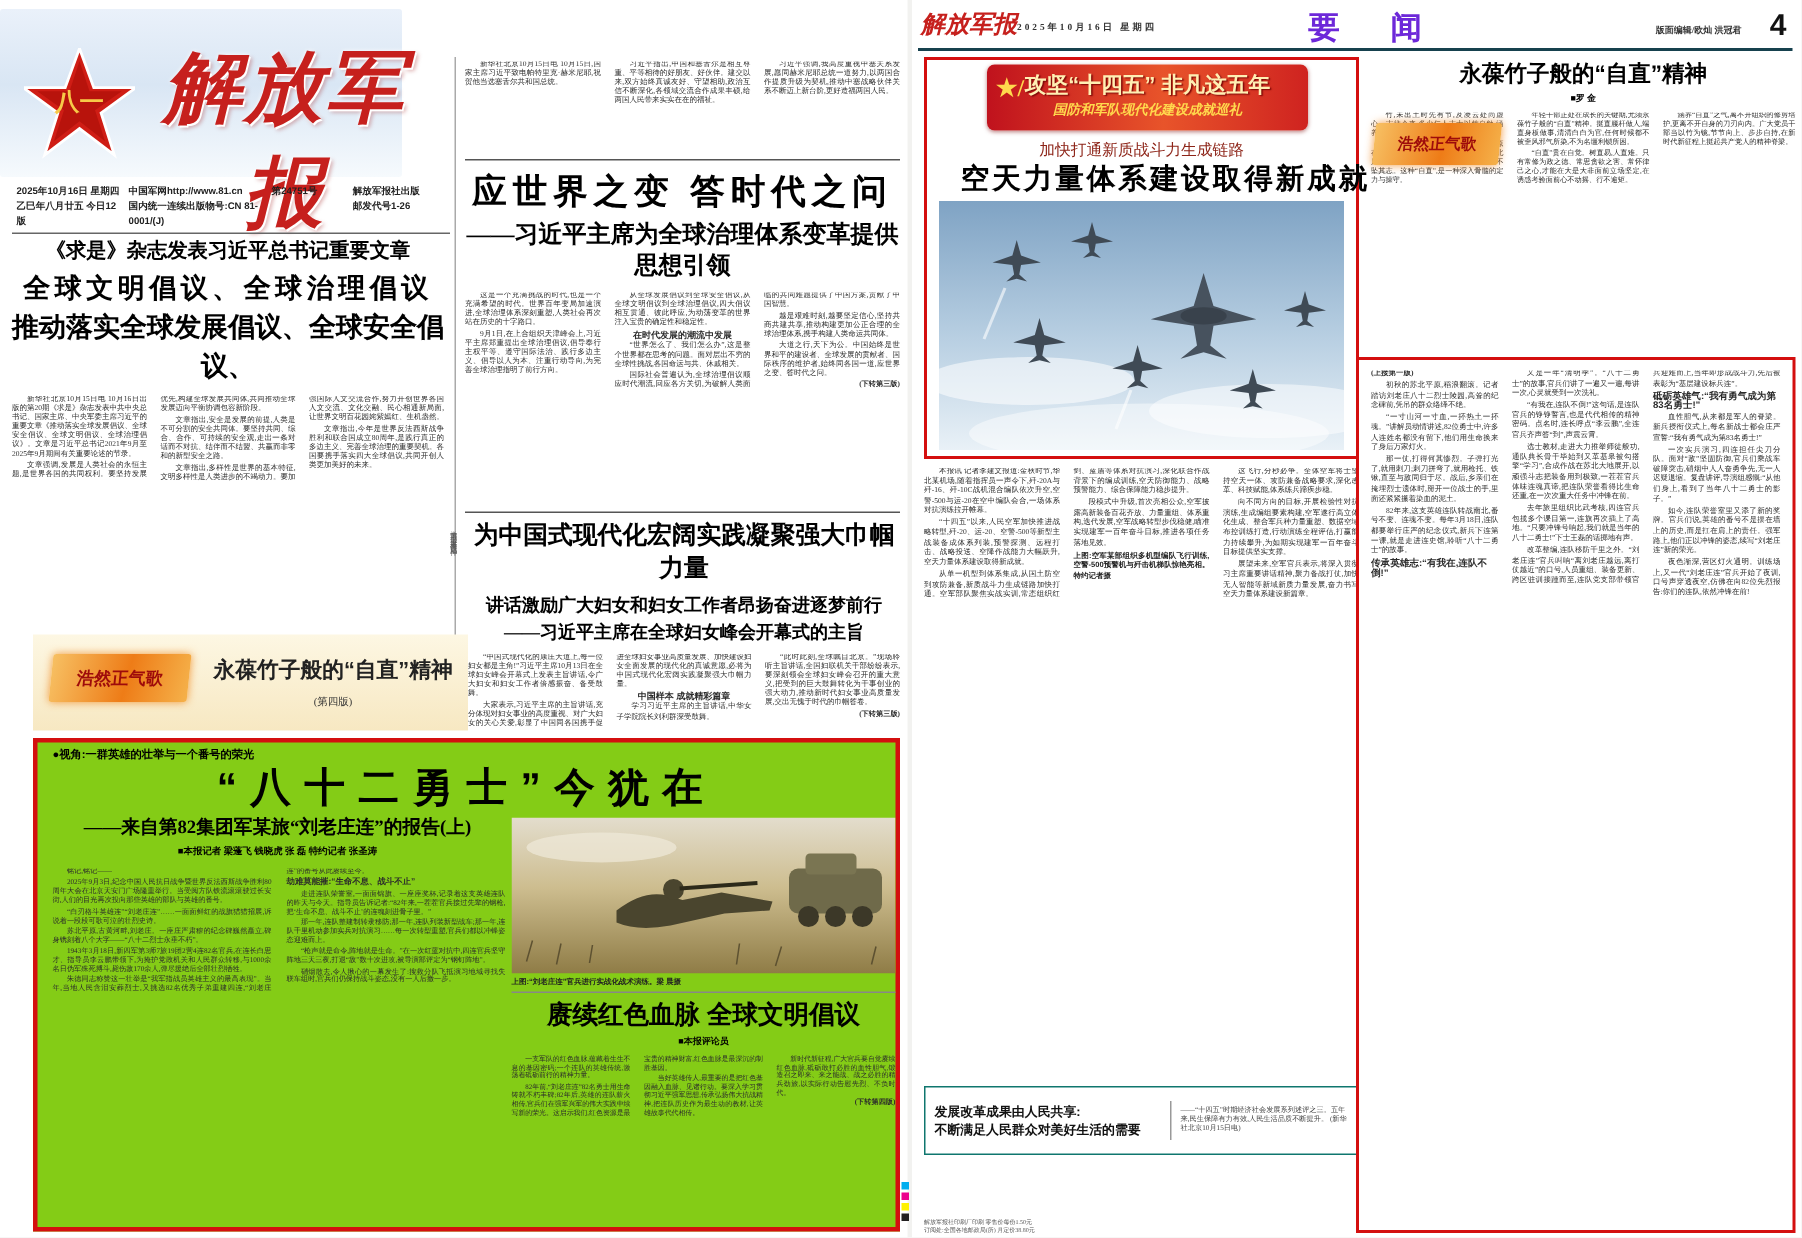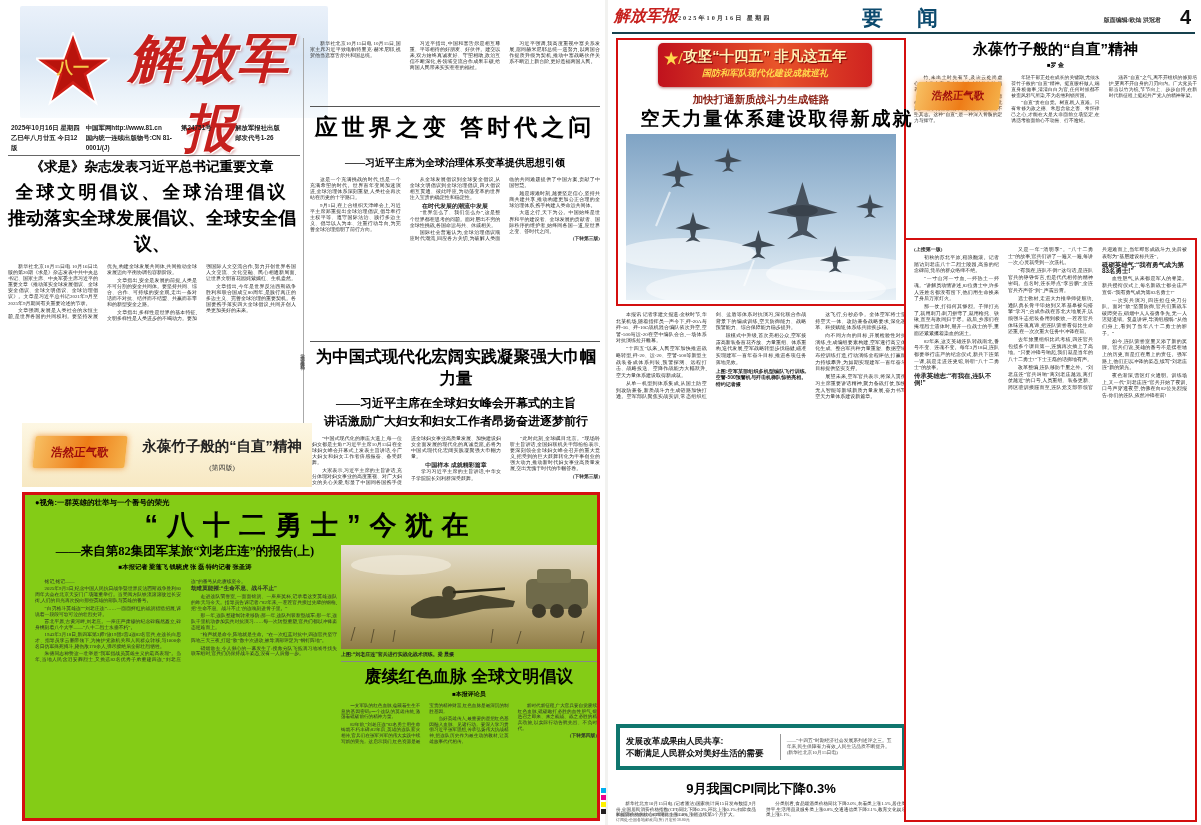--- a/index.html
+++ b/index.html
@@ -15,21 +15,21 @@
   .body-text p { margin:0 0 1.5px; text-indent:2em; }
   .body-text p.noind { text-indent:0; }
   .cols-3 { column-count:3; column-gap:9px; }
   .cols-2 { column-count:2; column-gap:10px; }
   .listwrap { display:contents; }
   .inline-subhead { font-family:"Liberation Sans", sans-serif; font-weight:bold; font-size:6px; margin:3px 0; text-indent:0 !important; text-align:center; }
   .cont-mark { font-weight:bold; text-indent:0 !important; text-align:right; font-size:4.8px; }
   .hrule { position:absolute; background:#555; height:1px; }
 
   
-  .masthead { left:20px; top:6px; width:308px; height:112px;
+  .masthead { left:0; top:6px; width:268px; height:112px;
     background:linear-gradient(180deg,#eaf1fa 0%,#d9e6f4 45%,#f6fafd 100%);
     border-radius:2px; }
   .masthead-title { position:absolute; left:88px; top:18px; width:204px; text-align:center;
     font-family:"DejaVu Serif", serif; font-style:italic; font-weight:bold;
     font-size:52px; letter-spacing:2px; color:#c6201d;
     text-shadow:0 0 3px #fff, 1px 1px 0 #fff, 2px 2px 3px rgba(150,0,0,.35); }
   .date-row { left:8px; top:120px; width:292px; height:36px; display:flex;
     font-family:"Liberation Sans", sans-serif; font-size:6.4px; line-height:10px;
     color:#222; font-weight:bold; border-bottom:1px solid #666; padding-top:3px; }
   .date-row > div { flex:1; padding:0 3px; }
@@ -56,39 +56,39 @@
   .redbox-thin { border:2px solid #d40f0f; background:#fff; }
 
   
   .photo { display:block; }
 
   
   .rp-header { left:4px; top:4px; width:583px; height:30px; border-bottom:2.5px solid #16414e; }
   .rp-logo { position:absolute; left:2px; top:2px; font-family:"DejaVu Serif", serif;
     font-style:italic; font-weight:bold; font-size:16px; color:#c6201d; }
   .rp-date { position:absolute; left:66px; top:10px; font-size:6.2px; letter-spacing:2px; color:#333; font-weight:bold; }
-  .rp-section { position:absolute; left:240px; top:0px; width:110px; text-align:center;
-    font-family:"Liberation Sans", sans-serif; font-weight:bold; font-size:21px; letter-spacing:14px; color:#0c4a6e; }
+  .rp-section { position:absolute; left:240px; top:0px; width:110px; text-align:right;
+    font-family:"Liberation Sans", sans-serif; font-weight:bold; font-size:21px; letter-spacing:14px; color:#6d28d9; }
   .rp-editors { position:absolute; right:34px; top:12px; font-size:6px; font-weight:bold; color:#333; }
   .rp-pagenum { position:absolute; right:4px; top:2px; font-family:"Liberation Sans", sans-serif;
     font-weight:bold; font-size:20px; color:#111; }
 
   
   .campaign { background:linear-gradient(90deg,#c0121d,#e8542a 55%,#cf2320);
     border-radius:5px; box-shadow:0 1px 3px rgba(120,0,0,.5); position:relative; overflow:hidden; }
   .campaign-main { font-family:"Liberation Sans", sans-serif; font-weight:bold; font-size:14.5px;
     color:#ffefb3; text-align:center; text-shadow:1px 1px 1px #7a0505; margin-top:4px; }
   .campaign-sub { font-family:"DejaVu Serif", serif; font-style:italic; font-weight:bold;
     font-size:9px; color:#ffd94d; text-align:center; margin-top:1px; }
   .campaign-icon { position:absolute; left:6px; top:6px; width:22px; height:22px; color:#ffd94d;
     font-size:16px; font-weight:bold; }
 
-  .kicker-dark-red { font-family:"Liberation Sans", sans-serif; font-weight:bold; color:#8d2418; text-align:center; }
-
-  .devbox { border:4px solid #0f766e; display:flex; align-items:center; }
+  .kicker-dark-red { font-family:"Liberation Sans", sans-serif; font-weight:normal; color:#8d2418; text-align:center; }
+
+  .devbox { border:1px solid #0f766e; display:flex; align-items:center; }
   .devbox .dtitle { font-family:"Liberation Sans", sans-serif; font-weight:bold; font-size:8.6px;
     line-height:12px; color:#111; padding:4px 6px; flex:1.35; }
   .devbox .dnote { font-size:4.8px; line-height:6px; color:#444; padding:4px 6px; border-left:1px solid #999; flex:1; }
 
   .cmyk { position:absolute; left:-7px; width:5px; height:5px; }
 
   .vertical-strip { writing-mode:vertical-rl; font-size:4.6px; letter-spacing:1px; color:#555; }
   .caption { font-size:5px; font-weight:bold; color:#222; font-family:"Liberation Sans", sans-serif; }
 </style>
 </head>
@@ -127,21 +127,21 @@
 
   <div class="abs" style="left:310px;top:36px;width:290px">
     <div class="body-text cols-3" style="margin-top:5px;height:38px;overflow:hidden">
       <div class="listwrap"><p>新华社北京10月15日电  10月15日,国家主席习近平致电帕特里克·赫米尼耶,祝贺他当选塞舌尔共和国总统。</p><p>习近平指出,中国和塞舌尔是相互尊重、平等相待的好朋友、好伙伴。建交以来,双方始终真诚友好、守望相助,政治互信不断深化,各领域交流合作成果丰硕,给两国人民带来实实在在的福祉。</p><p>习近平强调,我高度重视中塞关系发展,愿同赫米尼耶总统一道努力,以两国合作提质升级为契机,推动中塞战略伙伴关系不断迈上新台阶,更好造福两国人民。</p></div>
     </div>
   </div>
   <div class="hrule" style="left:310px;top:106px;width:290px"></div>
 
   <div class="abs" style="left:310px;top:112px;width:290px">
     <div class="headline-xl" style="font-size:23px;letter-spacing:4px">应世界之变  答时代之问</div>
-    <div class="subtitle-serif" style="font-size:10px;margin-top:13px">——习近平主席为全球治理体系变革提供思想引领</div>
+    <div class="subtitle-serif" style="font-size:16px;margin-top:3px">——习近平主席为全球治理体系变革提供思想引领</div>
     <div class="body-text cols-3" style="margin-top:7px;height:165px;overflow:hidden">
       <div class="listwrap"><p>这是一个充满挑战的时代,也是一个充满希望的时代。世界百年变局加速演进,全球治理体系深刻重塑,人类社会再次站在历史的十字路口。</p><p>9月1日,在上合组织天津峰会上,习近平主席郑重提出全球治理倡议,倡导奉行主权平等、遵守国际法治、践行多边主义、倡导以人为本、注重行动导向,为完善全球治理指明了前行方向。</p><p>从全球发展倡议到全球安全倡议,从全球文明倡议到全球治理倡议,四大倡议相互贯通、彼此呼应,为动荡变革的世界注入宝贵的确定性和稳定性。</p></div>
       <p class="inline-subhead">在时代发展的潮流中发展</p>
       <div class="listwrap"><p>“世界怎么了、我们怎么办”,这是整个世界都在思考的问题。面对层出不穷的全球性挑战,各国命运与共、休戚相关。</p><p>国际社会普遍认为,全球治理倡议顺应时代潮流,回应各方关切,为破解人类面临的共同难题提供了中国方案,贡献了中国智慧。</p><p>越是艰难时刻,越要坚定信心,坚持共商共建共享,推动构建更加公正合理的全球治理体系,携手构建人类命运共同体。</p><p>大道之行,天下为公。中国始终是世界和平的建设者、全球发展的贡献者、国际秩序的维护者,始终同各国一道,应世界之变、答时代之问。</p></div>
       <p class="cont-mark">(下转第三版)</p>
     </div>
   </div>
   <div class="hrule" style="left:310px;top:341px;width:290px"></div>
 
   <div class="abs" style="left:8px;top:158px;width:288px">
@@ -158,22 +158,22 @@
   <div class="abs promo">
     <div class="badge abs" style="left:12px;top:13px;width:92px;height:32px;font-size:11.5px">浩然正气歌</div>
     <div class="promo-title">永葆竹子般的“自直”精神</div>
     <div class="promo-note">(第四版)</div>
   </div>
 
   <div class="abs vertical-strip" style="left:300px;top:350px;height:130px">学习贯彻习主席重要讲话精神</div>
   <div class="abs" style="left:312px;top:346px;width:288px">
     <div class="headline-xl" style="font-size:16.5px">为中国式现代化宏阔实践凝聚强大巾帼力量</div>
     <div class="subtitle-serif" style="font-size:12px;line-height:18px;margin-top:4px">
+      <div>讲话激励广大妇女和妇女工作者昂扬奋进逐梦前行</div>
       <div>——习近平主席在全球妇女峰会开幕式的主旨</div>
-      <div>讲话激励广大妇女和妇女工作者昂扬奋进逐梦前行</div>
     </div>
     <div class="body-text cols-3" style="margin-top:6px;height:66px;overflow:hidden">
       <div class="listwrap"><p>“中国式现代化的康庄大道上,每一位妇女都是主角!”习近平主席10月13日在全球妇女峰会开幕式上发表主旨讲话,令广大妇女和妇女工作者倍感振奋、备受鼓舞。</p><p>大家表示,习近平主席的主旨讲话,充分体现对妇女事业的高度重视、对广大妇女的关心关爱,彰显了中国同各国携手促进全球妇女事业高质量发展、加快建设妇女全面发展的现代化的真诚意愿,必将为中国式现代化宏阔实践凝聚强大巾帼力量。</p></div>
       <p class="inline-subhead">中国样本  成就精彩篇章</p>
       <div class="listwrap"><p>学习习近平主席的主旨讲话,中华女子学院院长刘利群深受鼓舞。</p><p>“此时此刻,全球瞩目北京。”现场聆听主旨讲话,全国妇联机关干部纷纷表示,要深刻领会全球妇女峰会召开的重大意义,把受到的巨大鼓舞转化为干事创业的强大动力,推动新时代妇女事业高质量发展,交出无愧于时代的巾帼答卷。</p></div>
       <p class="cont-mark">(下转第三版)</p>
     </div>
   </div>
 
   <div class="abs redbox" style="left:22px;top:492px;width:578px;height:329px">
@@ -284,26 +284,20 @@
   </div>
 
   <div class="devbox abs" style="left:8px;top:724px;width:290px;height:46px">
     <div class="dtitle">
       <div>发展改革成果由人民共享:</div>
       <div>不断满足人民群众对美好生活的需要</div>
     </div>
     <div class="dnote">——“十四五”时期经济社会发展系列述评之三。五年来,民生保障有力有效,人民生活品质不断提升。  (新华社北京10月15日电)</div>
   </div>
 
-  <div class="abs" style="left:8px;top:780px;width:290px">
-    <div class="headline-xl" style="font-size:13px">9月我国CPI同比下降0.3%</div>
-    <div class="body-text cols-2" style="margin-top:3px;height:24px;overflow:hidden;font-size:4.6px;line-height:5.6px">
-      <div class="listwrap"><p>新华社北京10月15日电 (记者潘洁)国家统计局15日发布数据,9月份,全国居民消费价格指数(CPI)同比下降0.3%,环比上涨0.1%;扣除食品和能源价格的核心CPI同比上涨1.0%,涨幅连续第5个月扩大。</p><p>分类别看,食品烟酒类价格同比下降2.0%,衣着类上涨1.5%,居住类持平,生活用品及服务类上涨0.8%,交通通信类下降2.1%,教育文化娱乐类上涨1.1%。</p></div>
-    </div>
-  </div>
 
   <div class="cmyk" style="top:788px;background:#00aeef"></div>
   <div class="cmyk" style="top:795px;background:#ec008c"></div>
   <div class="cmyk" style="top:802px;background:#fff200"></div>
   <div class="cmyk" style="top:809px;background:#231f20"></div>
 
   <div class="abs" style="left:8px;top:812px;width:200px;font-size:4px;line-height:5px;color:#555">
     <div>解放军报社印刷厂印刷  零售价每份1.50元</div>
     <div>订阅处:全国各地邮政局(所)  月定价38.80元</div>
   </div>

